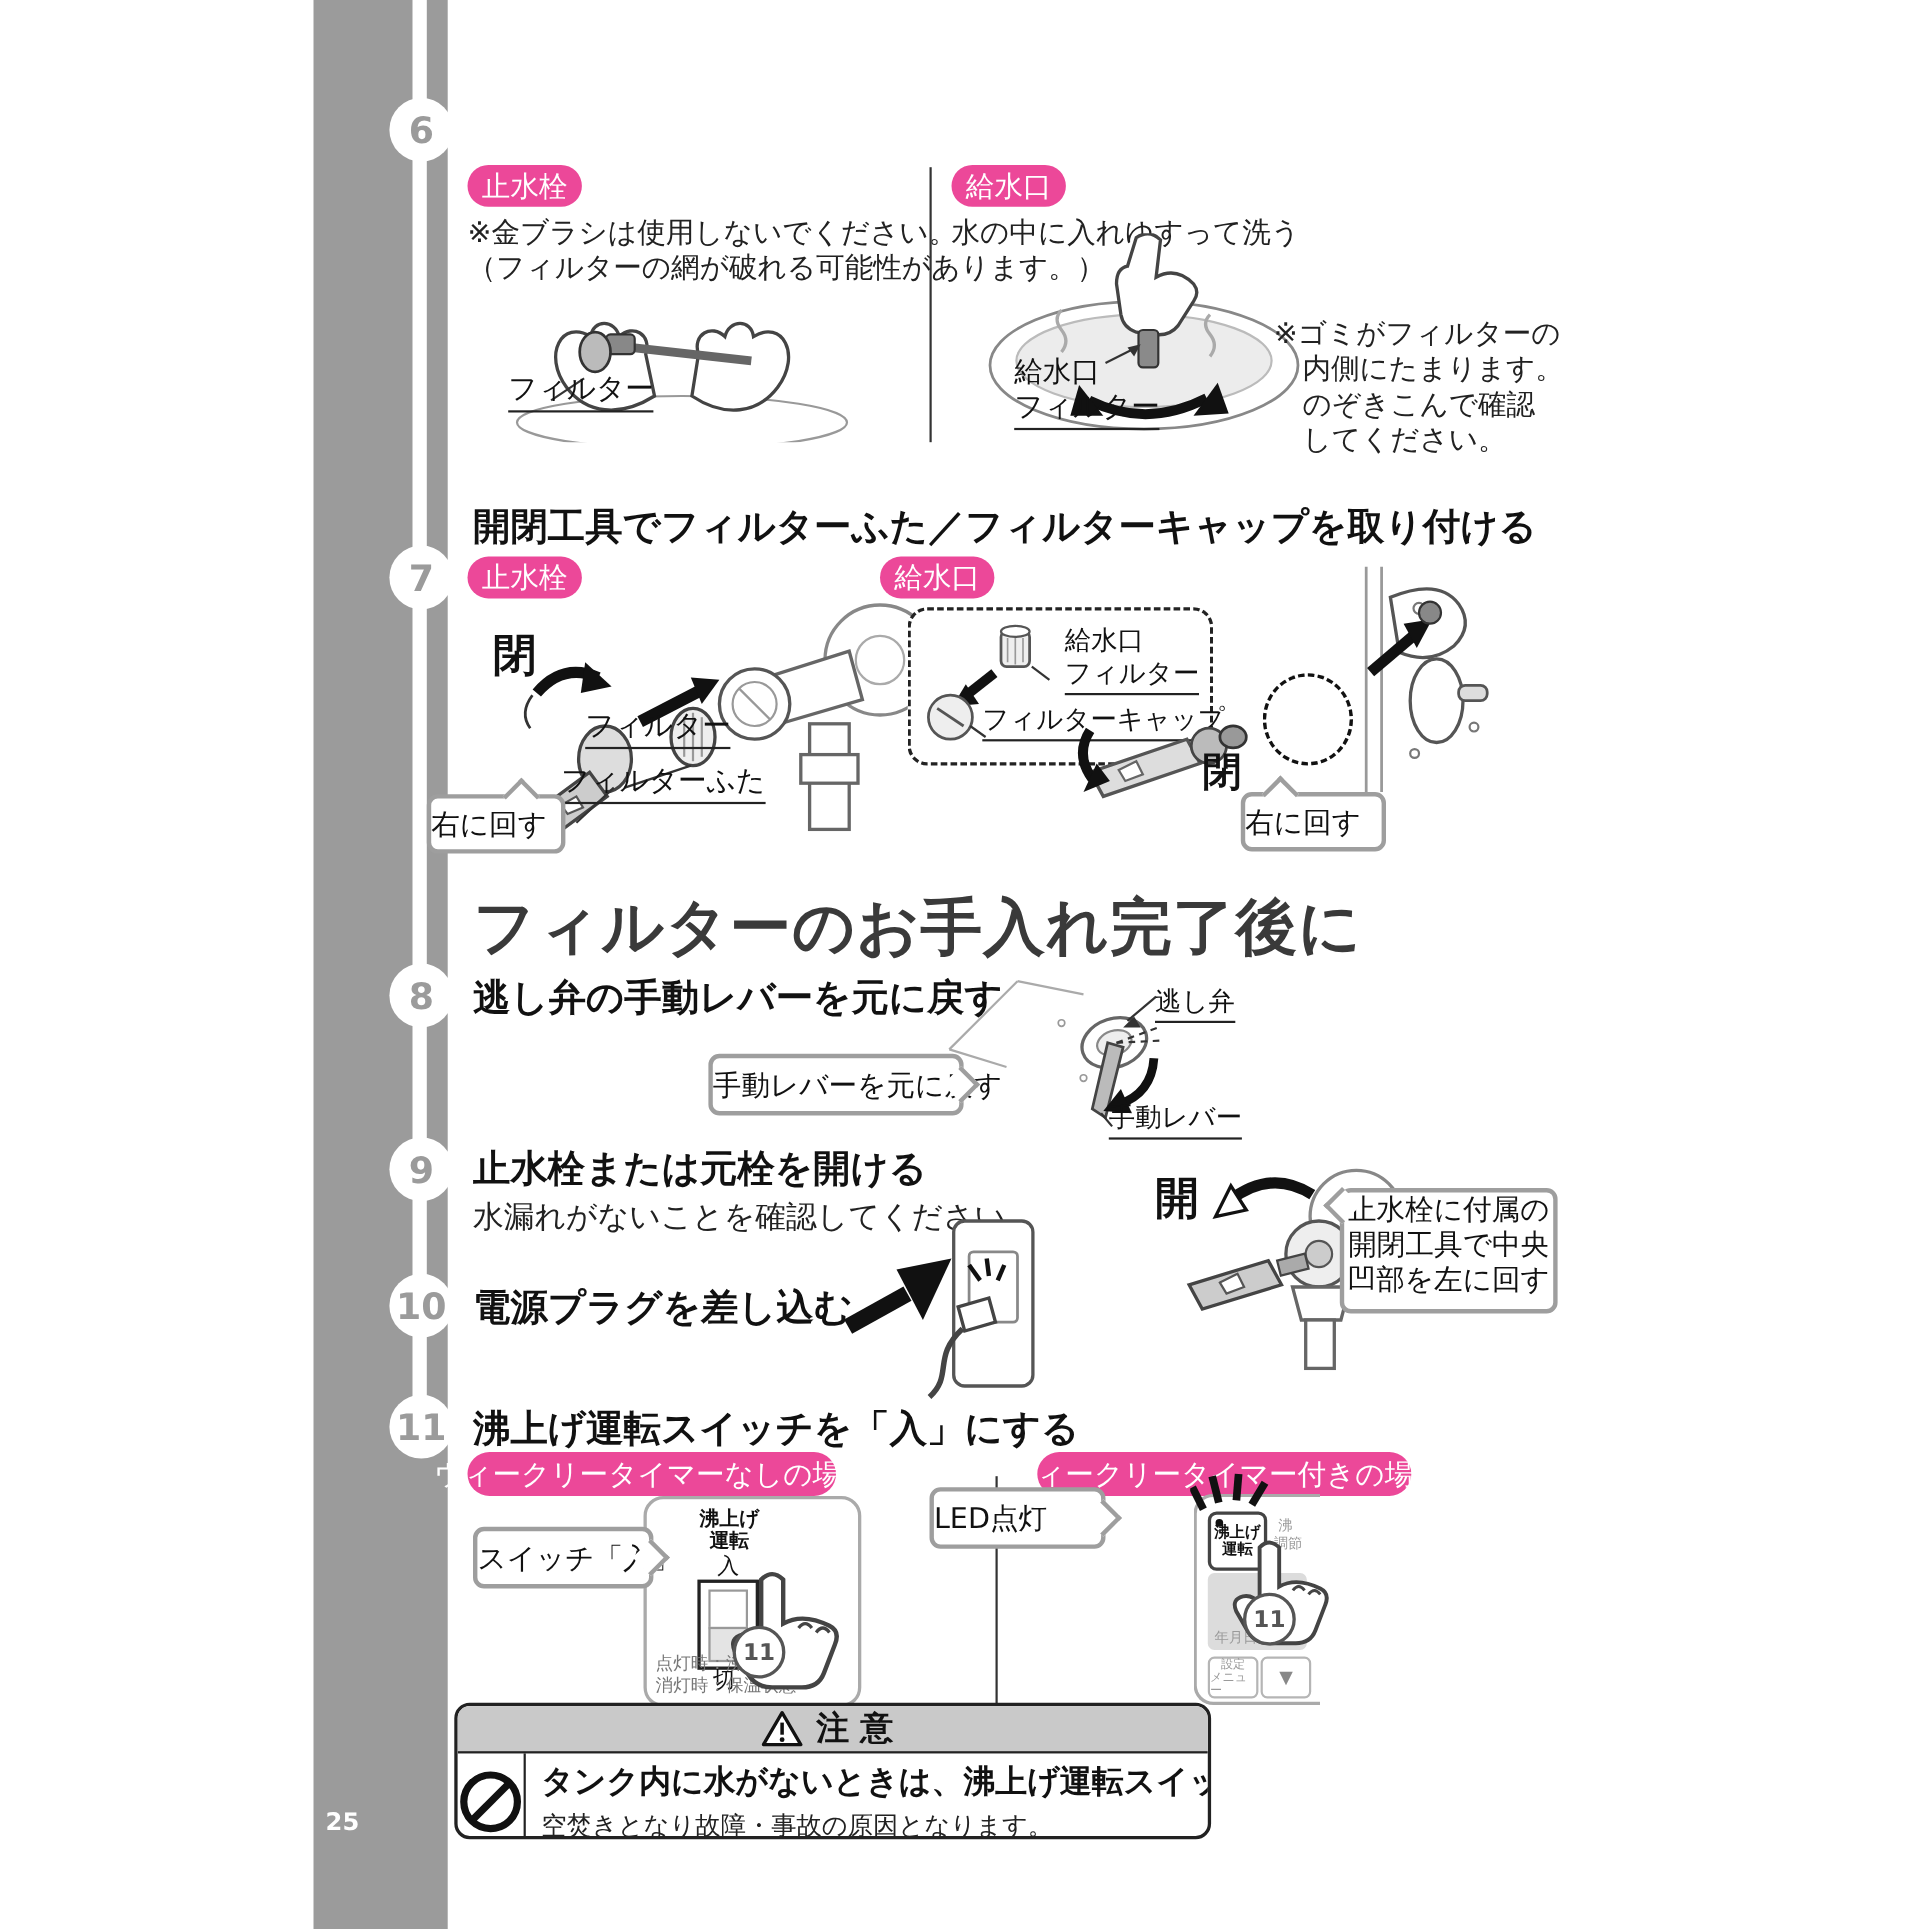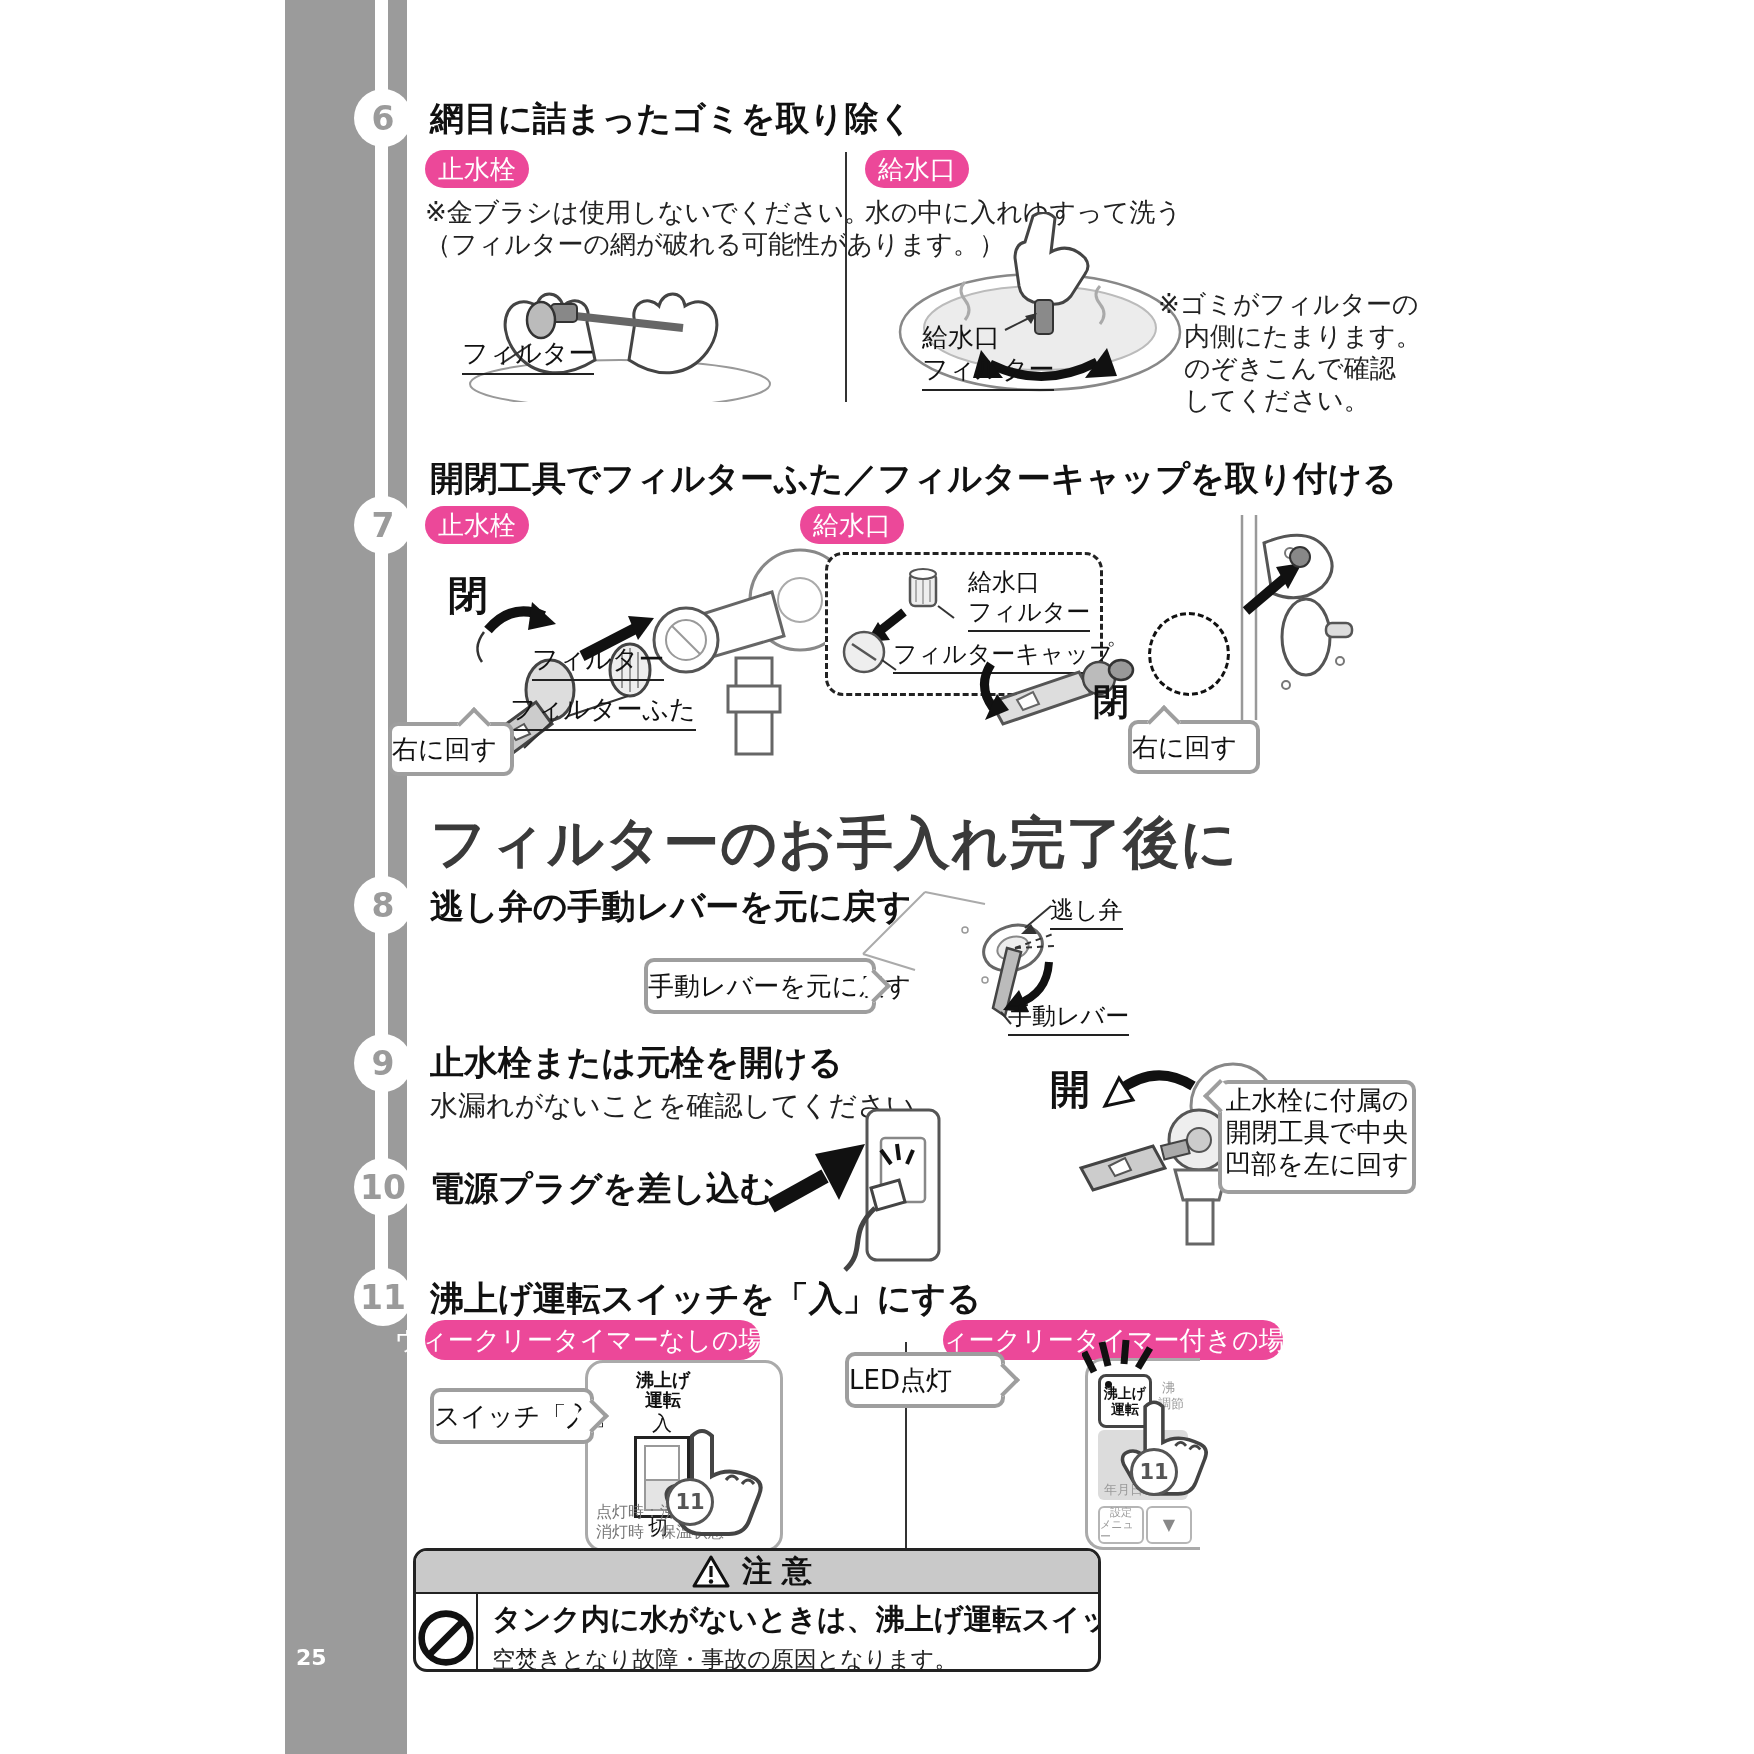--- a/index.html
+++ b/index.html
@@ -74,21 +74,20 @@
   <div class="abs sideline" style="left:375px;top:0;width:13px;height:1300px;"></div>
   <div class="abs pagenum" style="left:296px;top:1645px;">25</div>
 
   <div class="abs step-circle" style="left:354px;top:89px;">6</div>
   <div class="abs step-circle" style="left:354px;top:496px;">7</div>
   <div class="abs step-circle" style="left:354px;top:876px;">8</div>
   <div class="abs step-circle" style="left:354px;top:1034px;">9</div>
   <div class="abs step-circle" style="left:354px;top:1158px;">10</div>
   <div class="abs step-circle" style="left:354px;top:1268px;">11</div>
 
-  <div class="abs title" style="left:430px;top:96px;">網目に詰まったゴミを取り除く</div>
 
   <div class="abs pill" style="left:425px;top:150px;width:104px;height:38px;">止水栓</div>
   <div class="abs note" style="left:425px;top:196px;">※金ブラシは使用しないでください。</div>
   <div class="abs note" style="left:425px;top:228px;">（フィルターの網が破れる可能性があります。）</div>
 
   <svg class="abs" style="left:445px;top:252px;" width="340" height="150" viewBox="0 0 340 150">
     <ellipse cx="175" cy="132" rx="150" ry="24" fill="#fff" stroke="#999" stroke-width="2"></ellipse>
     <path d="M70,100 C48,70 66,38 92,54 C94,38 114,38 118,54 C130,42 148,52 142,70 L150,108 C118,128 88,124 70,100 Z" fill="#fff" stroke="#444" stroke-width="3"></path>
     <path d="M262,100 C284,70 266,38 240,54 C238,38 218,38 214,54 C202,42 184,52 190,70 L184,108 C214,128 244,124 262,100 Z" fill="#fff" stroke="#444" stroke-width="3"></path>
     <line x1="130" y1="64" x2="238" y2="76" stroke="#666" stroke-width="8"></line>

